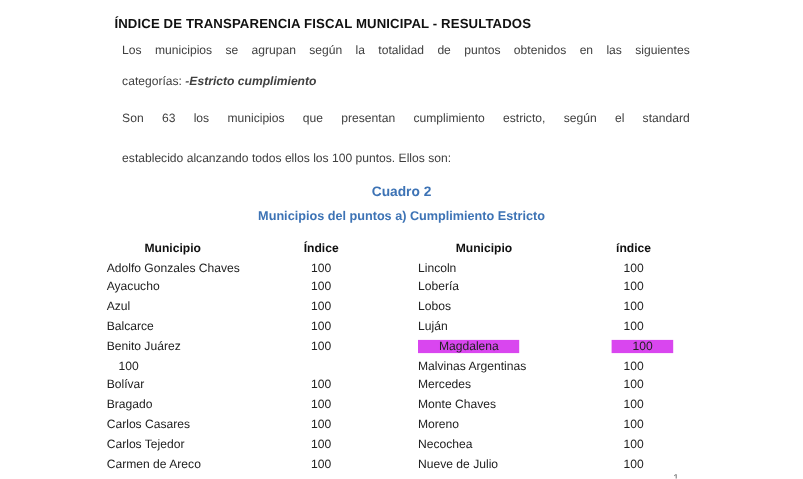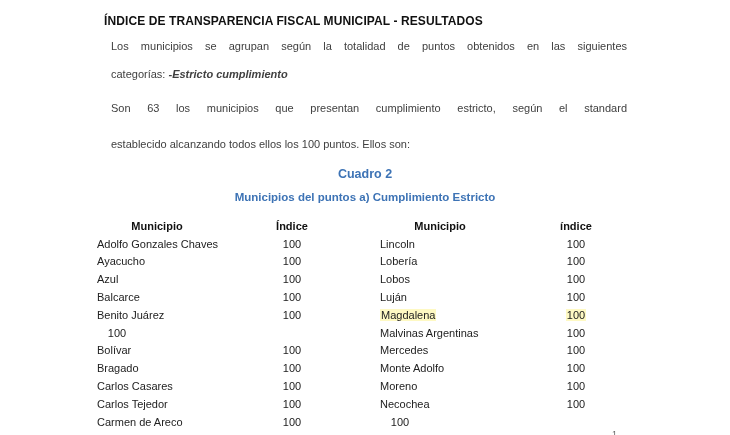--- a/index.html
+++ b/index.html
@@ -18,21 +18,21 @@
     .tbl-left { left:97px; }
     .tbl-right { left:380px; }
     .row { display:flex; height:17.8px; align-items:center; font-size:11px; color:#222;justify-content:space-between; }
     .hdr { font-weight:bold; color:#111; }
     .c-name { width:175px; }
     .c-val { width:40px; text-align:center; }
     .tbl-left .hdr .c-name { text-align:center; width:120px; margin-right:55px; }
     .tbl-right .hdr .c-name { text-align:center; width:120px; margin-right:55px; }
     .tbl-right .c-name { width:176px; }
     .tbl-right .c-val { margin-left:0px; }
-    .hl { background:#fef9c3; padding:0 1px; }
+    .hl { background:#d946ef; padding:0 19px; }
     .pagenum { position:absolute; left:612px; top:429px; font-size:9px; color:#666; }
   </style>
 </head>
 <body>
 
 <div class="heading">ÍNDICE DE TRANSPARENCIA FISCAL MUNICIPAL - RESULTADOS</div>
 
 <div class="para p1a">Los municipios se agrupan según la totalidad de puntos obtenidos en las siguientes</div>
 <div class="para p1b"><span>categorías: </span><span class="bi">-Estricto cumplimiento</span></div>
 
@@ -119,29 +119,30 @@
     </div>
   <div class="row">
       <div class="c-name">Malvinas Argentinas</div>
       <div class="c-val">100</div>
     </div>
   <div class="row">
       <div class="c-name">Mercedes</div>
       <div class="c-val">100</div>
     </div>
   <div class="row">
-      <div class="c-name">Monte Adolfo</div>
+      <div class="c-name">Monte Chaves</div>
       <div class="c-val">100</div>
     </div>
   <div class="row">
       <div class="c-name">Moreno</div>
       <div class="c-val">100</div>
     </div>
   <div class="row">
       <div class="c-name">Necochea</div>
       <div class="c-val">100</div>
     </div>
   <div class="row">
+      <div class="c-name">Nueve de Julio</div>
       <div class="c-val">100</div>
     </div>
 </div>
 
 <div class="pagenum">1</div>
 
 </body></html>

